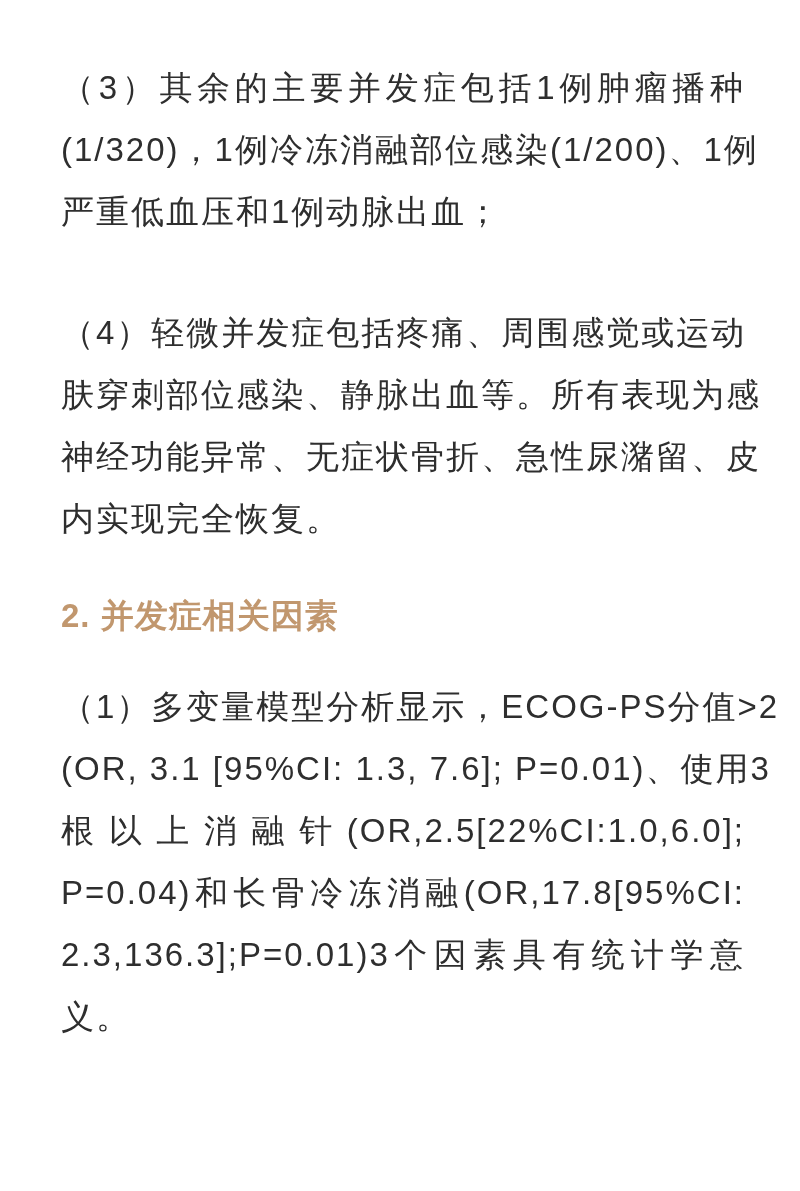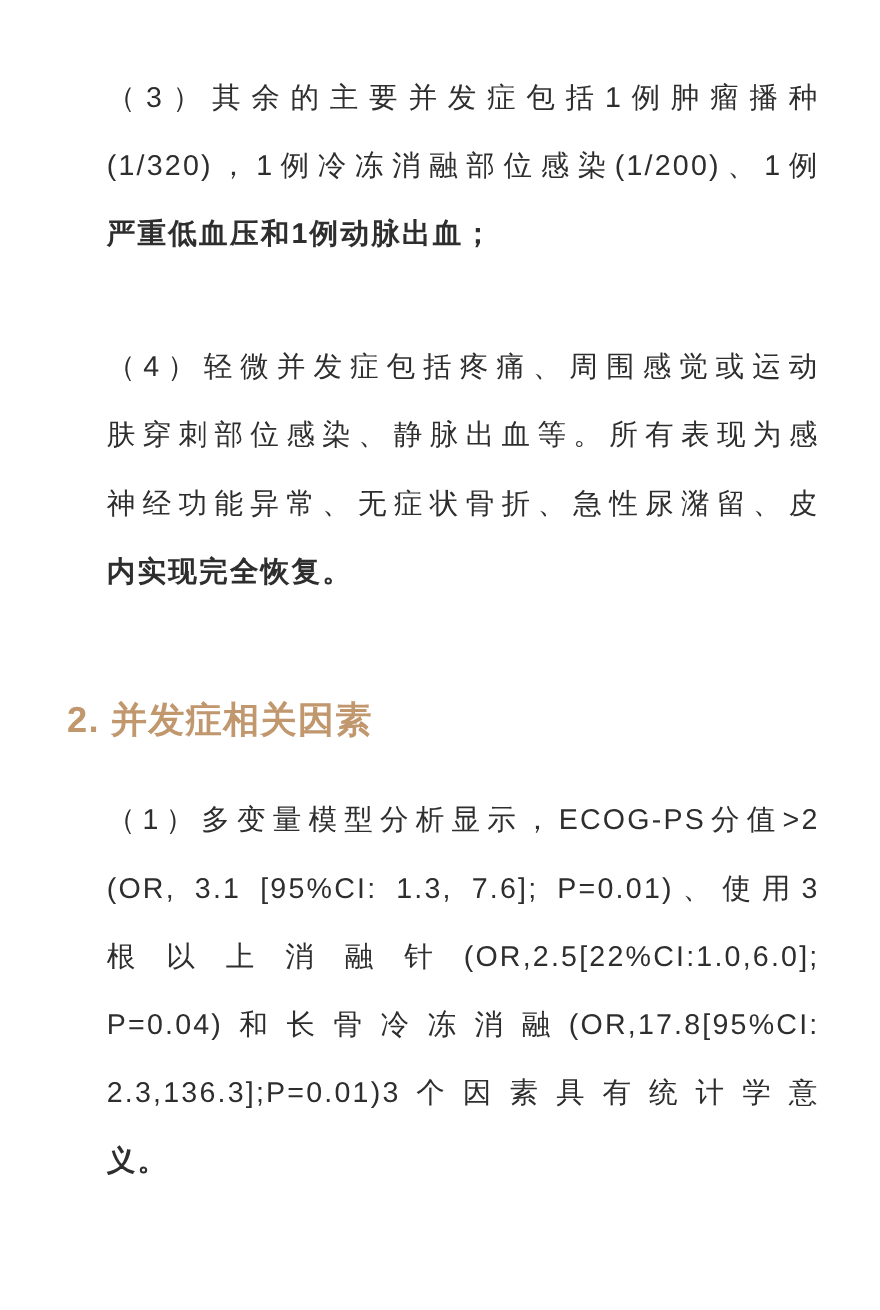--- a/index.html
+++ b/index.html
@@ -20,36 +20,34 @@
     padding: 57px 55px 0 61px;
   }
   .para {
     width: 684px;
     margin: 0;
   }
   .para-1 { margin-top: 0; }
   .para-2 { margin-top: 59px; }
   .para-3 { margin-top: 37px; }
   .line {
-    font-size: 26px;
+    font-size: 33px;
     line-height: 62px;
     letter-spacing: 2px;
     white-space: nowrap;
     text-align: justify;
     text-align-last: justify;
     text-justify: inter-character;
-    margin-left: 36px;
   }
   .line.end {
     text-align: left;
     text-align-last: left;
-    font-weight: bold;
   }
   .section-heading {
-    margin: 81px 0 0 0;
+    margin: 43px 0 0 0;
     font-size: 33px;
     line-height: 46px;
     font-weight: bold;
     letter-spacing: 1px;
     color: var(--heading-accent, #c1976e);
   }
 </style>
 </head>
 <body style="--body-text: #2e2e2e; --heading-accent: #c1976e; background: rgb(255, 255, 255);">
 

